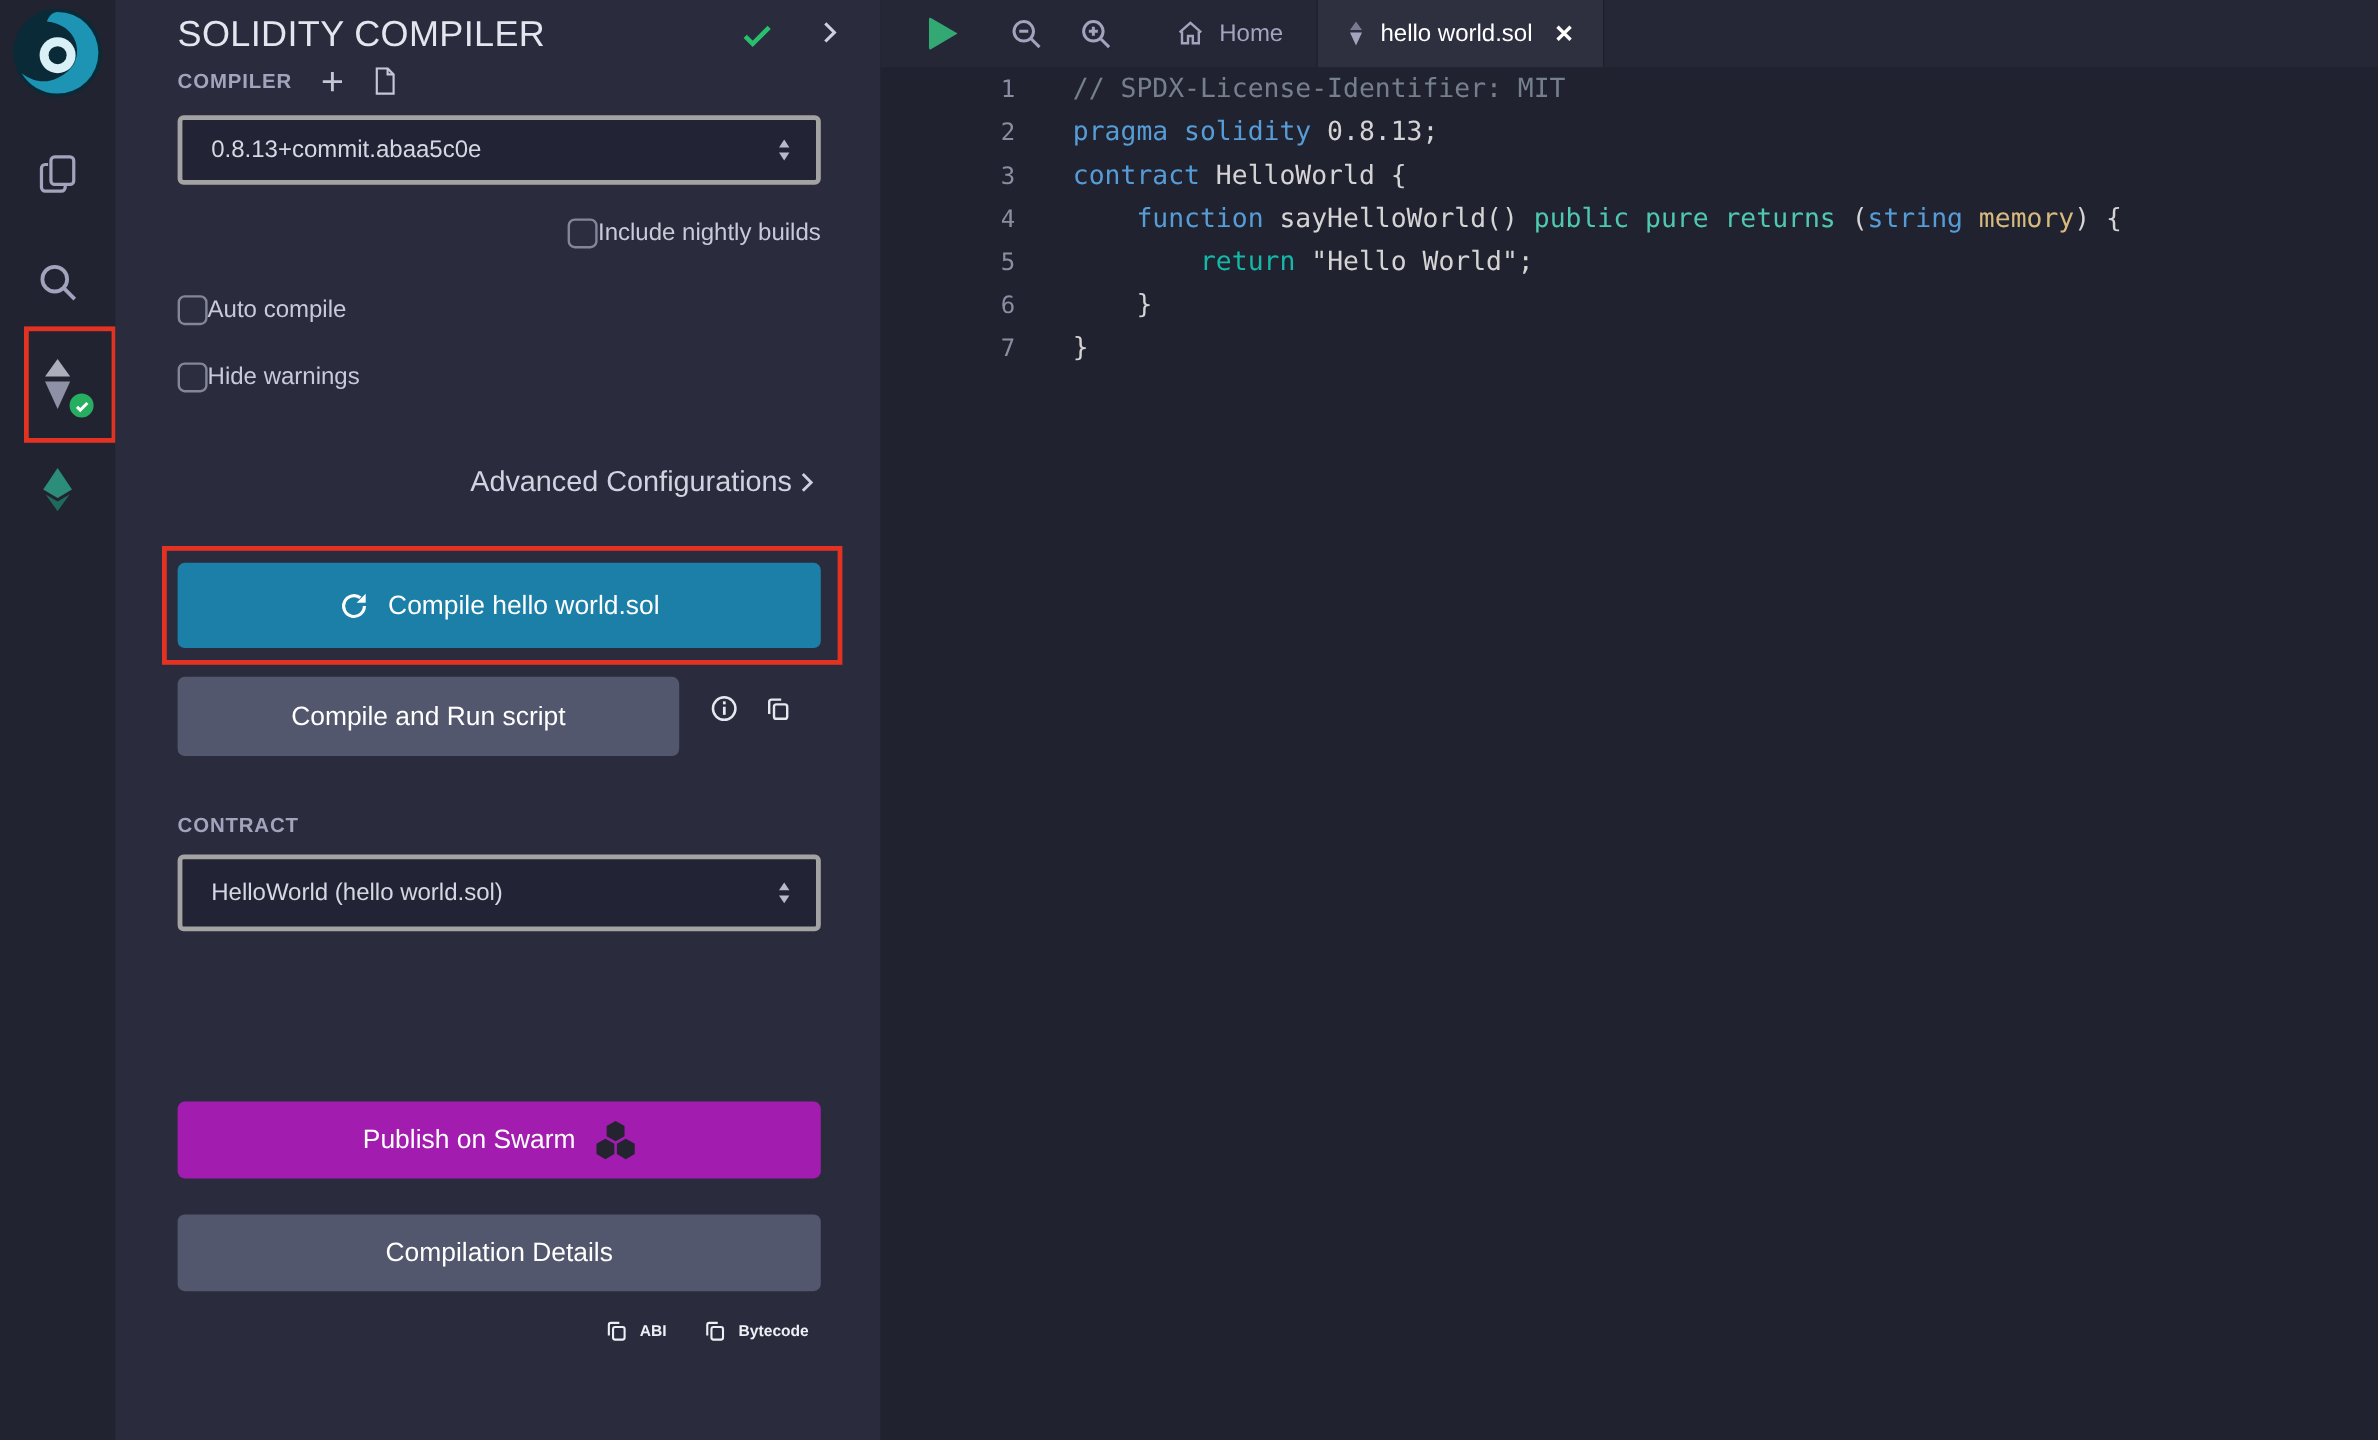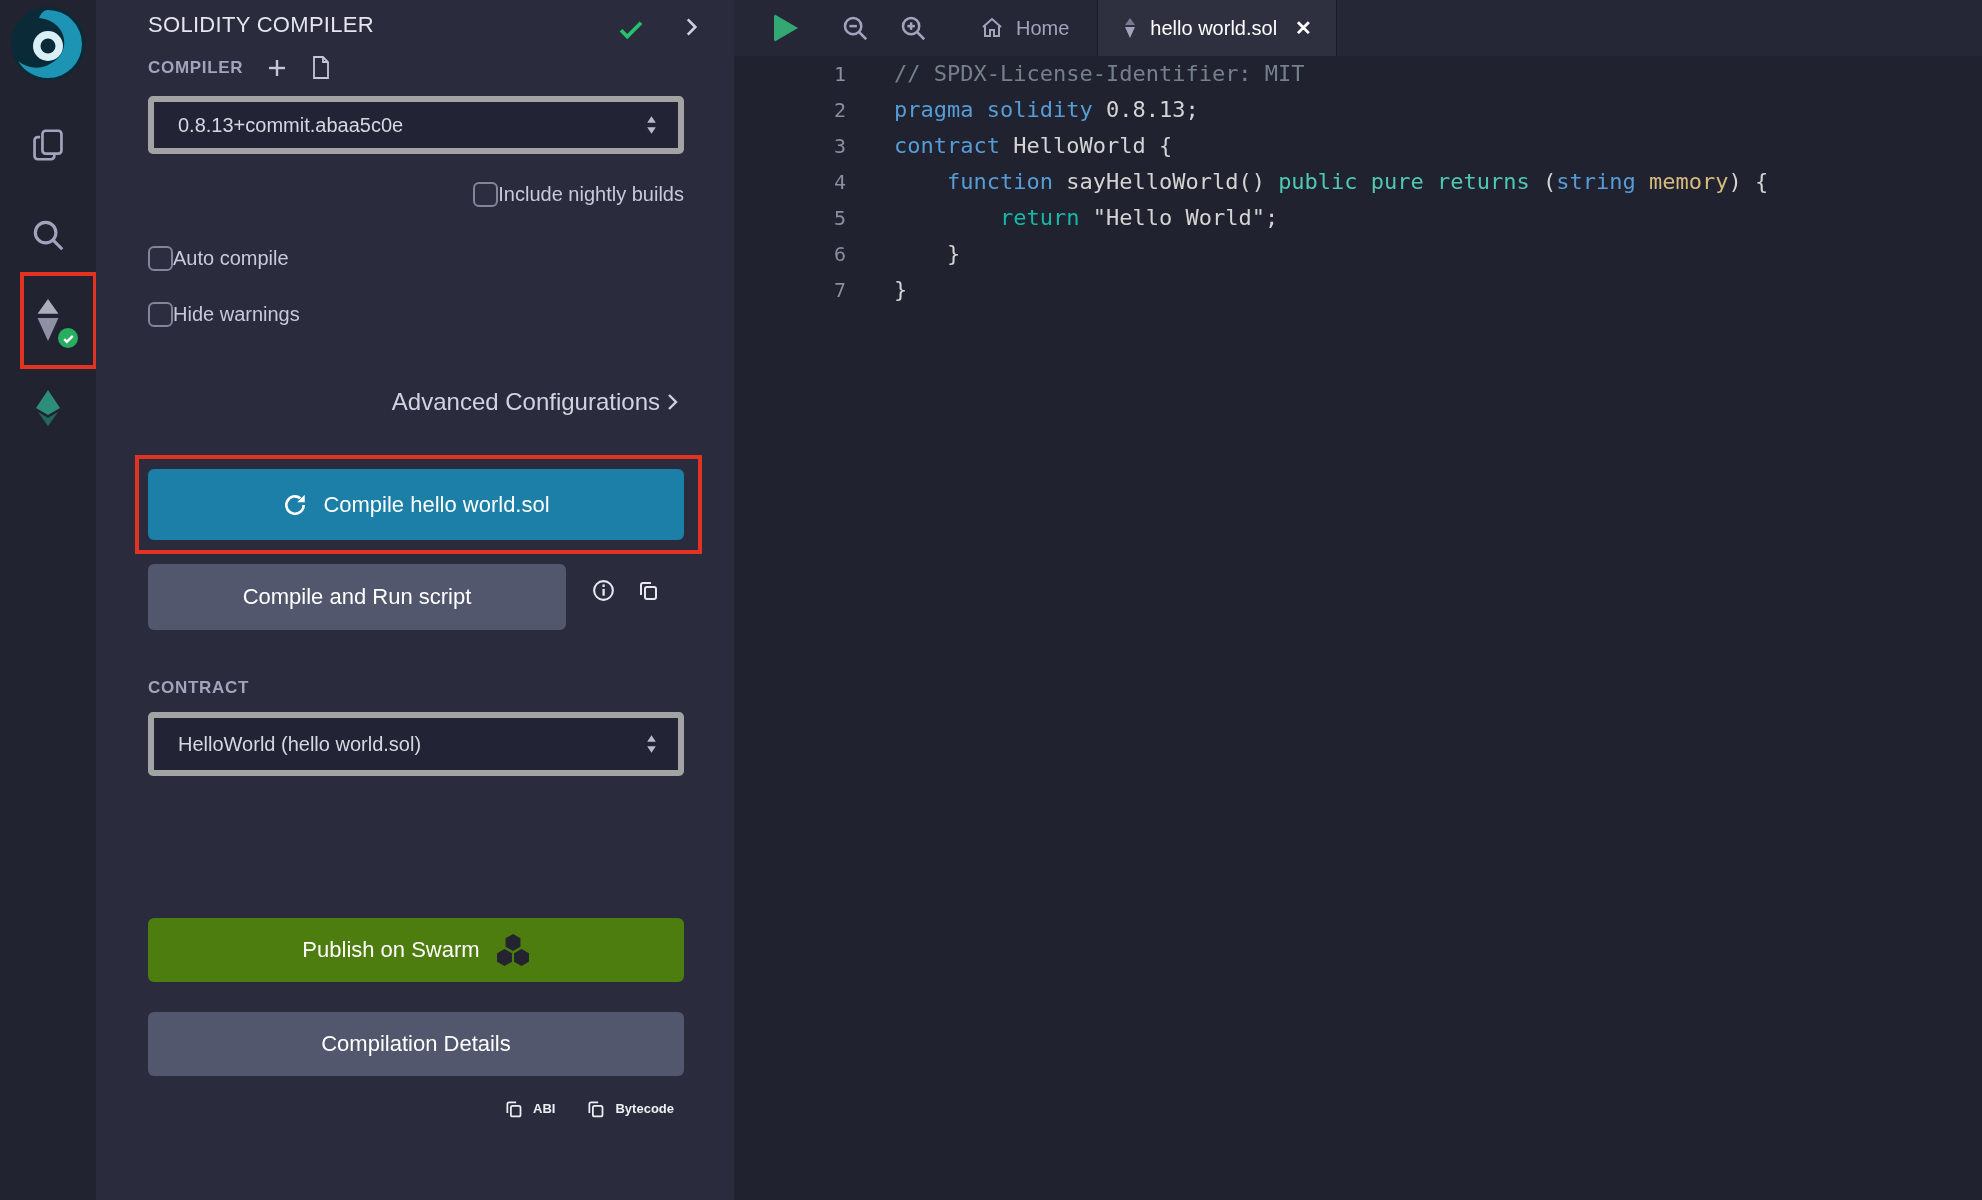--- a/index.html
+++ b/index.html
@@ -15,47 +15,47 @@
   .bi-search{top:205px}
   .bi-solidity{top:290px}
   .bi-deploy{top:378px}
   .tool-badge{position:absolute;right:16px;bottom:0;width:24px;height:24px;border-radius:50%;
               background:#27ae60;display:flex;align-items:center;justify-content:center;border:2px solid #222331}
   .red-box{position:absolute;border:4px solid #e23322;pointer-events:none}
   .rb-tool{left:20px;top:272px;width:77px;height:97px}
 
   
   .side-panel{position:absolute;left:96px;top:0;width:638px;height:1200px;background:#2a2c3d}
-  .p-title{position:absolute;left:52px;top:12px;font-size:22px;color:#e4e5ef;letter-spacing:.3px}
+  .p-title{position:absolute;left:52px;top:12px;font-size:30px;color:#e4e5ef;letter-spacing:.3px}
   .p-title-check{position:absolute;left:520px;top:14px}
   .p-title-chev{position:absolute;left:582px;top:14px;cursor:pointer}
   .p-compiler-row{position:absolute;left:52px;top:56px;display:flex;align-items:center;gap:22px}
   .p-label{font-size:17px;color:#a2a3bd;letter-spacing:.7px;font-weight:bold}
   .mini-icon{cursor:pointer;display:flex;align-items:center}
-  .select{position:absolute;left:52px;width:536px;background:#222334;border:6px solid #a3a3a3;border-radius:5px;
+  .select{position:absolute;left:52px;width:536px;background:#222334;border:4px solid #a3a3a3;border-radius:5px;
           display:flex;align-items:center;justify-content:space-between;padding:0 20px 0 24px;
           color:#d6d7e3;font-size:20px;cursor:pointer}
   .sel-version{top:96px;height:58px}
   .sel-contract{top:712px;height:64px}
   .chk-row{position:absolute;display:flex;align-items:center;color:#c9cad9;font-size:20px}
   .chk{width:25px;height:25px;border:2px solid #83869b;border-radius:6px;background:#2c2e3f;cursor:pointer;flex:none}
   .row-nightly{left:52px;top:182px;width:536px;justify-content:flex-end}
   .row-auto{left:52px;top:246px}
   .row-hide{left:52px;top:302px}
   .adv-row{position:absolute;left:52px;top:388px;width:536px;display:flex;align-items:center;
            justify-content:flex-end;color:#d2d3e1;font-size:24px;cursor:pointer}
   .rb-compile{left:39px;top:455px;width:567px;height:99px}
   .btn{border-radius:6px;display:flex;align-items:center;justify-content:center;color:#fff;font-size:22px;cursor:pointer}
   .btn-compile{position:absolute;left:52px;top:469px;width:536px;height:71px;background:#1b7fa7;gap:15px}
   .btn-run{position:absolute;left:52px;top:564px;width:418px;height:66px;background:#53576d}
   .icon-info{position:absolute;left:495px;top:578px;cursor:pointer}
   .icon-copy1{position:absolute;left:540px;top:578px;cursor:pointer}
   .p-contract-label{position:absolute;left:52px;top:678px}
   .btn-ipfs{position:absolute;left:52px;top:823px;width:536px;height:64px;background:#53576d;gap:16px}
-  .btn-swarm{position:absolute;left:52px;top:918px;width:536px;height:64px;background:#4d7c0f;gap:16px}
+  .btn-swarm{position:absolute;left:52px;top:918px;width:536px;height:64px;background:#a21caf;gap:16px}
   .btn-details{position:absolute;left:52px;top:1012px;width:536px;height:64px;background:#53576d}
   .ipfs-badge{width:36px;height:40px;background:#4aa4a8;display:flex;align-items:center;justify-content:center;
               clip-path:polygon(50% 0,100% 25%,100% 75%,50% 100%,0 75%,0 25%);
               font-size:11px;font-weight:bold;color:#fff;letter-spacing:.3px}
   .abi-row{position:absolute;right:60px;top:1098px;display:flex;align-items:center;gap:30px;
            color:#eef0f5;font-size:13px;font-weight:bold}
   .abi-item{display:flex;align-items:center;gap:9px;cursor:pointer}
 
   
   .editor{position:absolute;left:734px;top:0;width:1248px;height:1200px;background:#212230}

